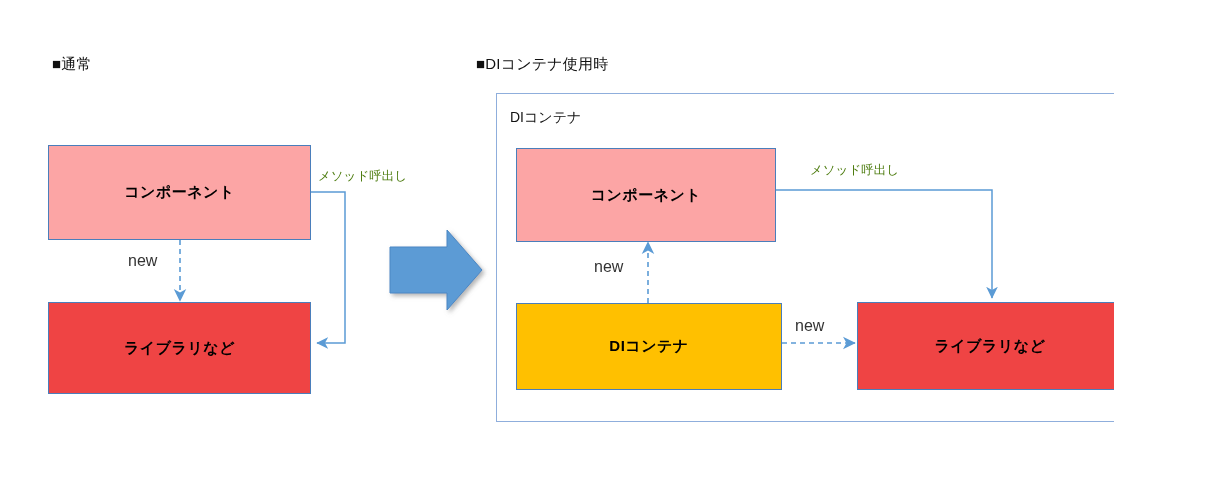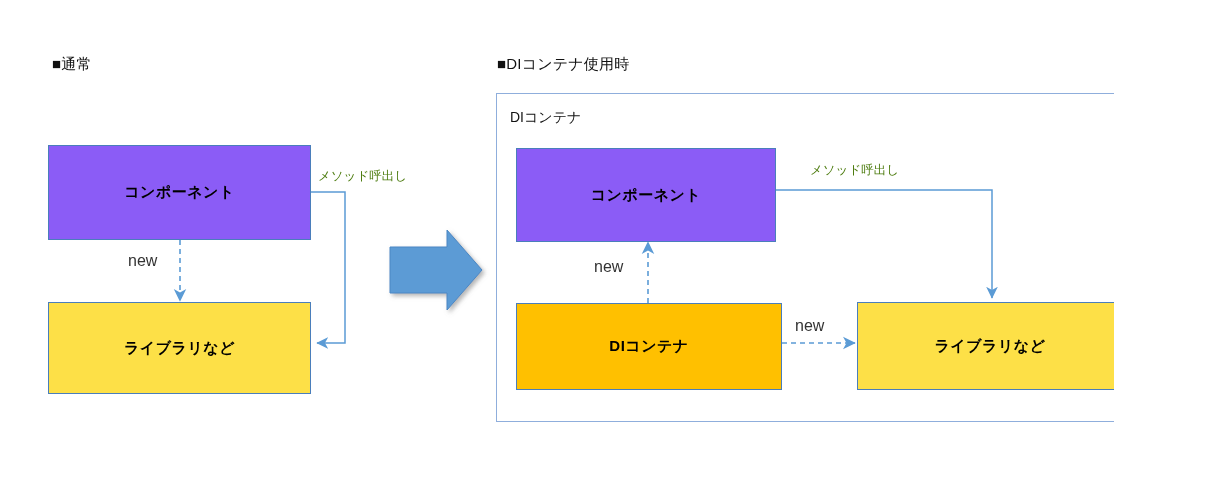--- a/index.html
+++ b/index.html
@@ -37,22 +37,22 @@
     border: 1px solid #4A7EBB;
     display: flex;
     align-items: center;
     justify-content: center;
     font-weight: bold;
     font-size: 15px;
     letter-spacing: 0.5px;
     color: #000000;
     white-space: nowrap;
   }
-  .node-component { background: #8b5cf6; }
-  .node-library   { background: #fde047; }
+  .node-component { background: #fca5a5; }
+  .node-library   { background: #ef4444; }
   .node-di        { background: #FFC000; }
 
   
   .container-frame {
     box-sizing: border-box;
     border: 1px solid #8FAEDC;
     background: transparent;
   }
   .container-label {
     font-size: 14px;
@@ -135,21 +135,21 @@
   </div>
 
   <div class="abs node node-library" style="left:48px; top:282px; width:263px; height:92px;">
     <span>ライブラリなど</span>
   </div>
 
   <div class="abs edge-label" style="left:128px; top:233px;">new</div>
 
   <div class="abs edge-label-jp" style="left:318px; top:150px;">メソッド呼出し</div>
 
-  <div class="abs section-title" style="left:497px; top:36px;">■DIコンテナ使用時</div>
+  <div class="abs section-title" style="left:476px; top:36px;">■DIコンテナ使用時</div>
 
   <div class="abs container-frame" style="left:496px; top:73px; width:665px; height:329px;"></div>
 
   <div class="abs container-label" style="left:510px; top:89px;">DIコンテナ</div>
 
   <div class="abs node node-component" style="left:516px; top:128px; width:260px; height:94px;">
     <span>コンポーネント</span>
   </div>
 
   <div class="abs node node-di" style="left:516px; top:283px; width:266px; height:87px;">

